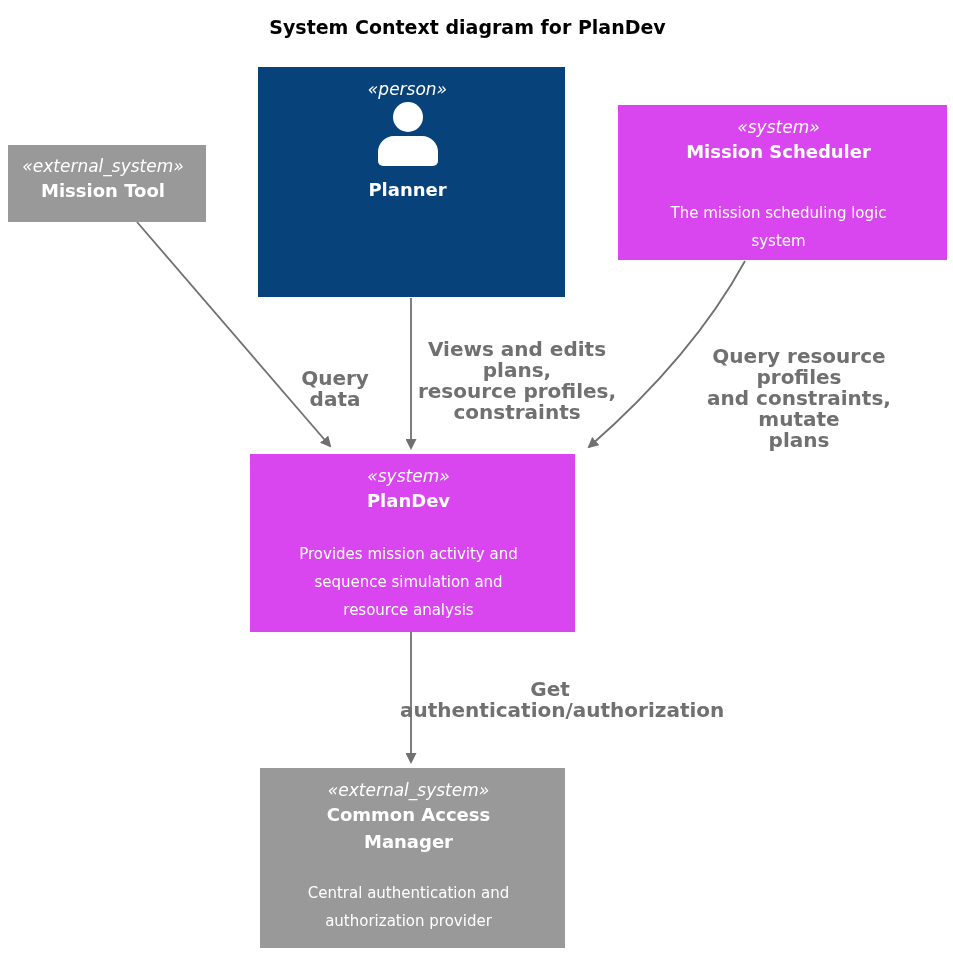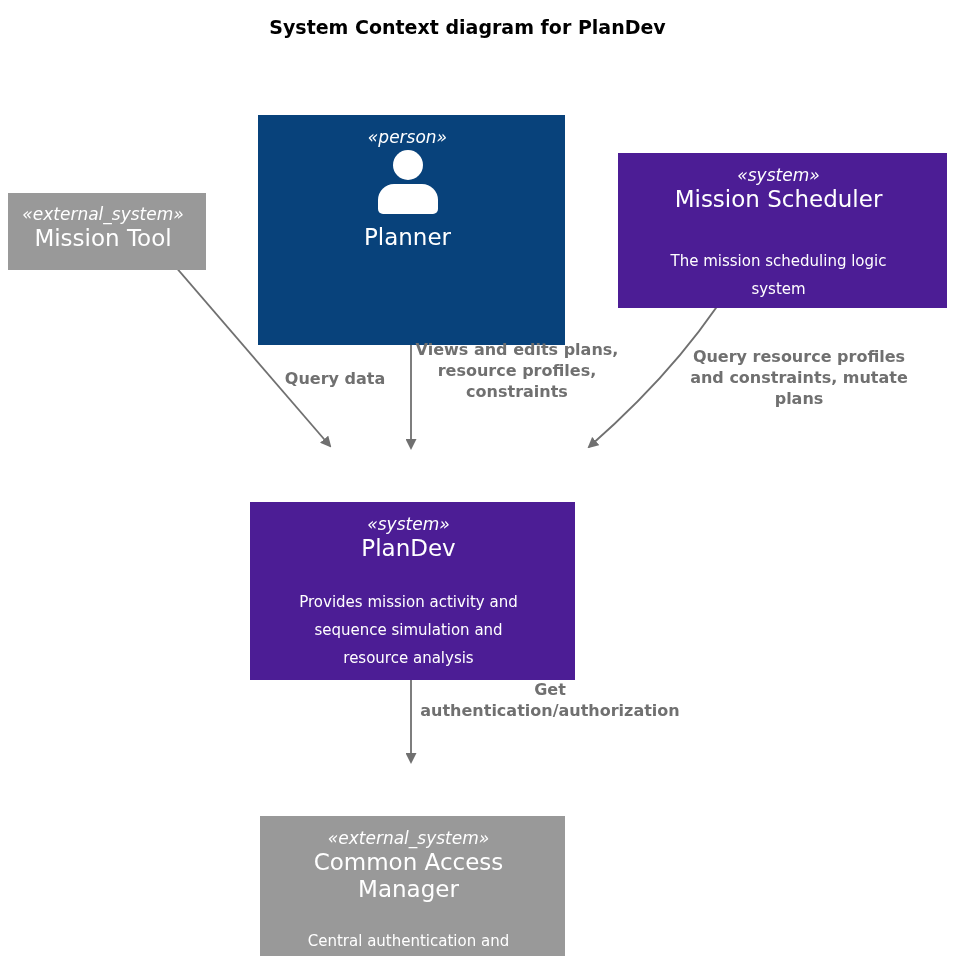--- a/index.html
+++ b/index.html
@@ -25,43 +25,42 @@
     position: absolute;
     top: 0; left: 0;
     width: 953px; height: 956px;
   }
   .node {
     position: absolute;
     color: #ffffff;
     text-align: center;
     box-sizing: border-box;
     padding: 12px 16px 0 8px;
-    margin-top: 48px;
   }
   .node .stereo {
     display: block;
     font-style: italic;
     font-size: 17px;
     line-height: 21px;
   }
   .node .node-name {
     display: block;
-    font-weight: normal;
-    font-size: 23px;
+    font-weight: bold;
+    font-size: 18px;
     line-height: 27px;
     white-space: pre-line;
   }
   .node .node-desc {
     display: block;
     font-size: 15px;
     line-height: 28px;
     white-space: pre-line;
   }
   .person-box   { background: #08427B; }
-  .system-box   { background: #4c1d95; }
+  .system-box   { background: #d946ef; }
   .external-box { background: #999999; }
 
   #node-planner           { left: 258px; top: 67px;  width: 307px; height: 230px; }
   #node-mission-tool      { left: 8px;   top: 145px; width: 198px; height: 77px; padding-top: 11px; }
   #node-mission-scheduler { left: 618px; top: 105px; width: 329px; height: 155px; }
   #node-plandev           { left: 250px; top: 454px; width: 325px; height: 178px; }
   #node-cam               { left: 260px; top: 768px; width: 305px; height: 180px; }
 
   #node-planner .node-desc           { margin-top: 26px; }
   #node-mission-scheduler .node-desc { margin-top: 34px; }
@@ -78,21 +77,21 @@
   }
   .person-body {
     width: 60px; height: 30px;
     border-radius: 16px 16px 5px 5px;
     background: #ffffff;
     margin: 4px auto 0 auto;
   }
   .edge-label {
     position: absolute;
     color: #707070;
-    font-size: 16px;
+    font-size: 20px;
     font-weight: bold;
     line-height: 21px;
     text-align: center;
     white-space: pre-line;
   }
   #label-query-data     { left: 275px; top: 368px; width: 120px; }
   #label-views-edits    { left: 407px; top: 339px; width: 220px; }
   #label-query-resource { left: 680px; top: 346px; width: 238px; }
   #label-get-auth       { left: 400px; top: 679px; width: 300px; }
 </style>

